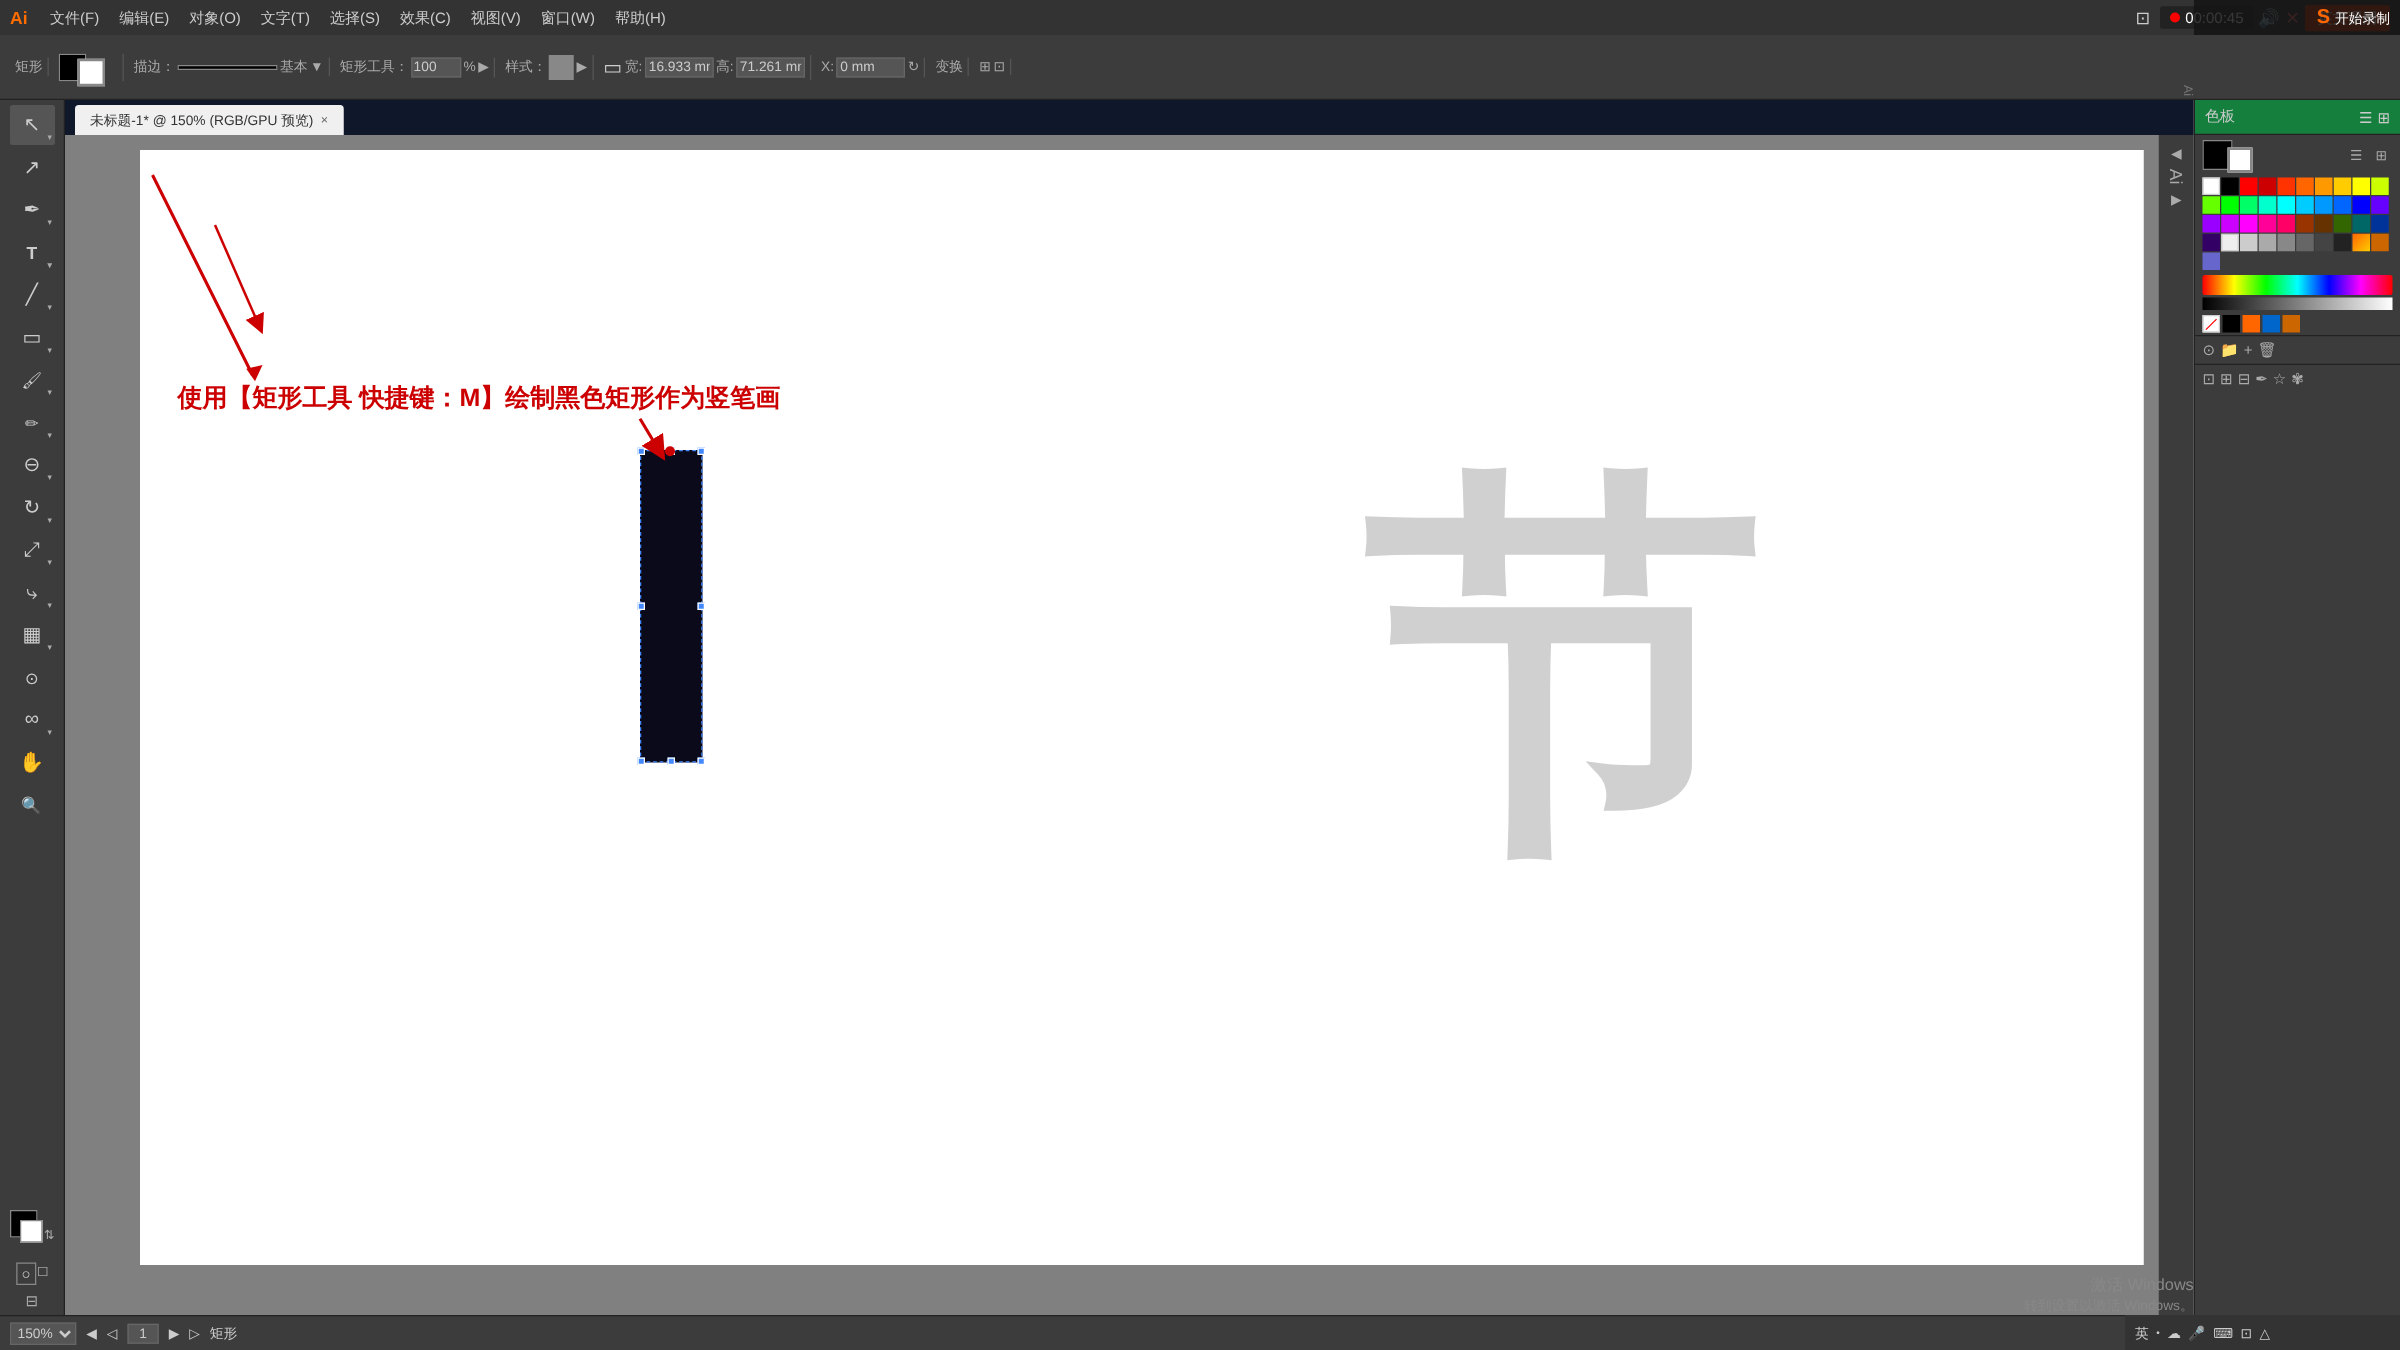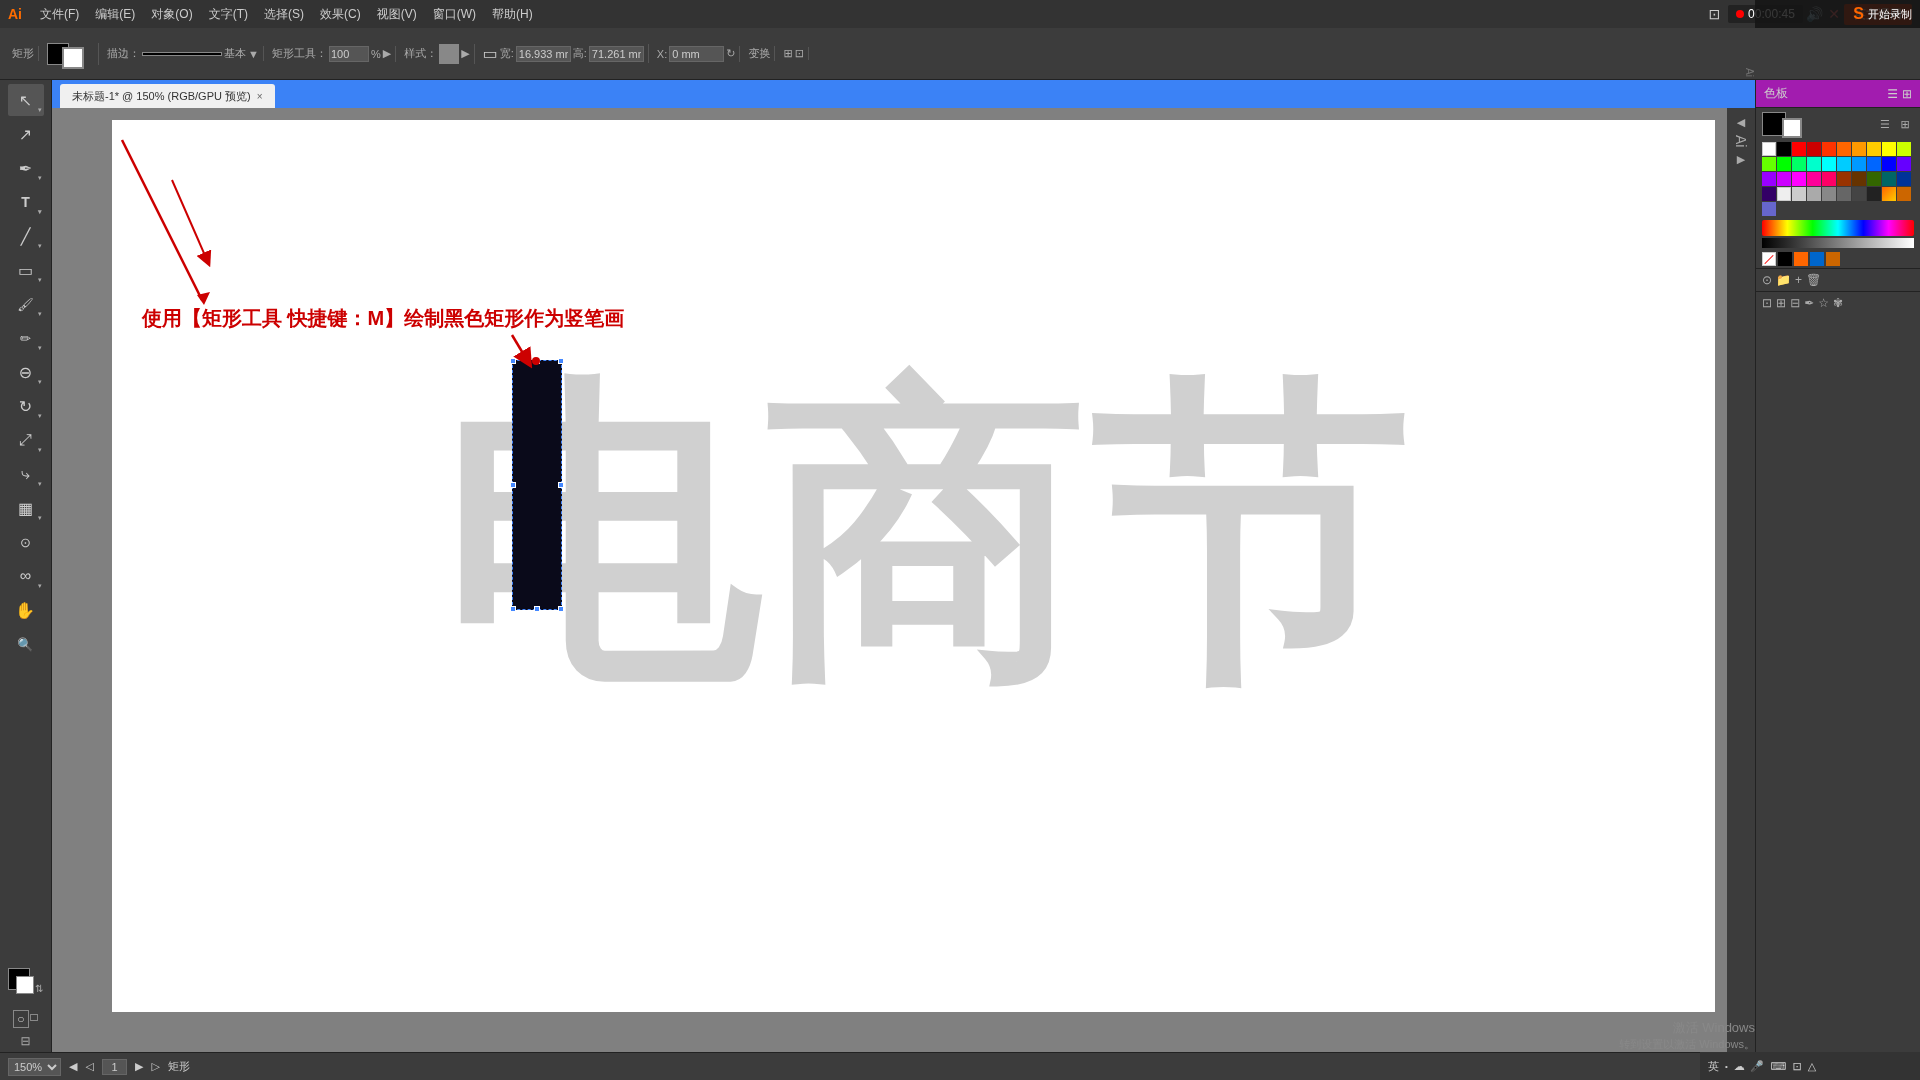--- a/index.html
+++ b/index.html
@@ -29,41 +29,41 @@
     
     #left-panel { width: 52px; background: #3c3c3c; display: flex; flex-direction: column; align-items: center; padding-top: 4px; gap: 2px; border-right: 1px solid #222; }
     .tool-btn { width: 36px; height: 32px; display: flex; align-items: center; justify-content: center; cursor: pointer; border-radius: 2px; color: #ccc; font-size: 16px; position: relative; }
     .tool-btn.active { background: #555; }
     .tool-btn .tool-arrow { position: absolute; right: 2px; bottom: 2px; font-size: 7px; color: #aaa; }
 
     
     #canvas-area { flex: 1; background: #808080; position: relative; overflow: hidden; }
 
     
-    #tab-bar { height: 28px; background: #3b82f6; display: flex; align-items: flex-end; padding: 0 8px; gap: 2px; }
+    #tab-bar { height: 28px; background: #0f172a; display: flex; align-items: flex-end; padding: 0 8px; gap: 2px; }
     .tab { height: 24px; padding: 0 12px; background: #eee; color: #333; font-size: 11px; display: flex; align-items: center; gap: 6px; cursor: pointer; border-radius: 3px 3px 0 0; }
     .tab.active { background: #f0f0f0; }
     .tab-close { color: #666; font-size: 10px; cursor: pointer; }
 
     
     #canvas-white { position: absolute; left: 60px; top: 40px; right: 40px; bottom: 40px; background: #fff; }
 
     
     .chinese-chars { position: absolute; color: #ccc; font-weight: 900; pointer-events: none; }
 
     
     .black-rect { position: absolute; background: #0a0a1a; border: 1px dashed #4488ff; }
 
     
     .handle { position: absolute; width: 6px; height: 6px; background: #4488ff; border: 1px solid #fff; }
 
     
     #right-panel { width: 165px; background: #3c3c3c; display: flex; flex-direction: column; border-left: 1px solid #222; }
     #color-panel { flex: 1; }
-    #color-panel-header { height: 28px; background: #a21caf; display: flex; align-items: center; justify-content: space-between; padding: 0 8px; color: #ccc; font-size: 12px; border-bottom: 1px solid #222; }
+    #color-panel-header { height: 28px; background: #15803d; display: flex; align-items: center; justify-content: space-between; padding: 0 8px; color: #ccc; font-size: 12px; border-bottom: 1px solid #222; }
     .swatch { width: 14px; height: 14px; cursor: pointer; }
 
     
     .color-fill-row { display: flex; align-items: center; gap: 4px; padding: 4px 6px; }
 
     
     #status-bar { height: 28px; background: #3c3c3c; display: flex; align-items: center; padding: 0 8px; gap: 8px; color: #ccc; font-size: 11px; border-top: 1px solid #222; }
     #status-bar input { background: #555; color: #ccc; border: 1px solid #666; font-size: 11px; width: 40px; padding: 1px; }
 
     
@@ -192,21 +192,20 @@
 
     <div id="tab-bar">
       <div class="tab active">
         <span>未标题-1* @ 150% (RGB/GPU 预览)</span>
         <span class="tab-close">×</span>
       </div>
     </div>
 
     <div id="canvas-white">
 
-      <div class="chinese-chars" style="font-size:320px; top:200px; left:330px; color:#d0d0d0; letter-spacing:5px;">电商</div>
       <div class="chinese-chars" style="font-size:320px; top:200px; left:980px; color:#d0d0d0;">节</div>
 
       <div class="black-rect" style="left:400px; top:240px; width:50px; height:250px;">
 
         <div class="handle" style="left:-3px; top:-3px;"></div>
         <div class="handle" style="left:50%; top:-3px; transform:translateX(-50%);"></div>
         <div class="handle" style="right:-3px; top:-3px;"></div>
         <div class="handle" style="left:-3px; top:50%; transform:translateY(-50%);"></div>
         <div class="handle" style="right:-3px; top:50%; transform:translateY(-50%);"></div>
         <div class="handle" style="left:-3px; bottom:-3px;"></div>

